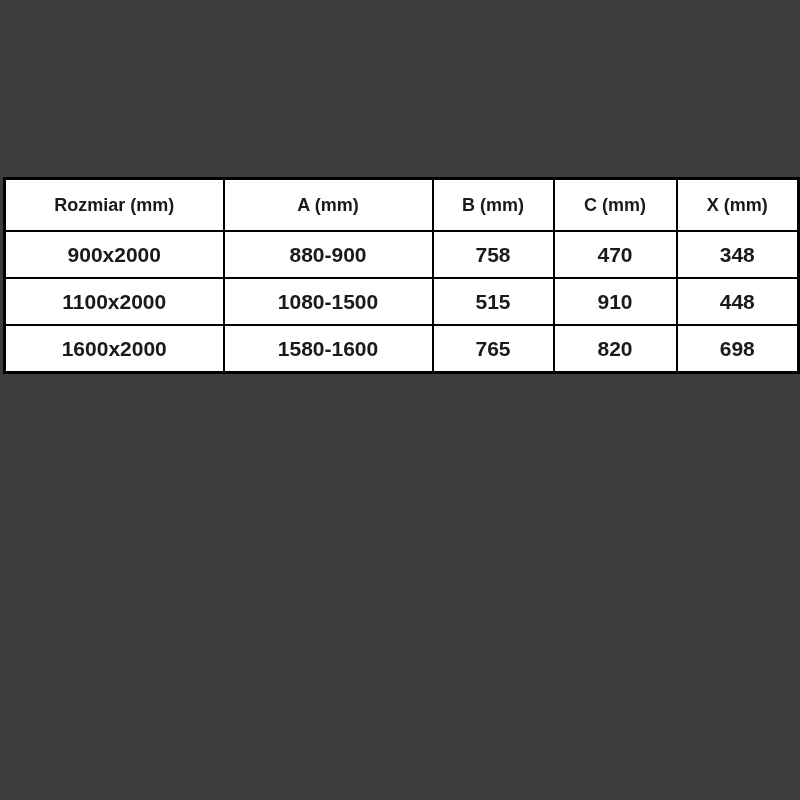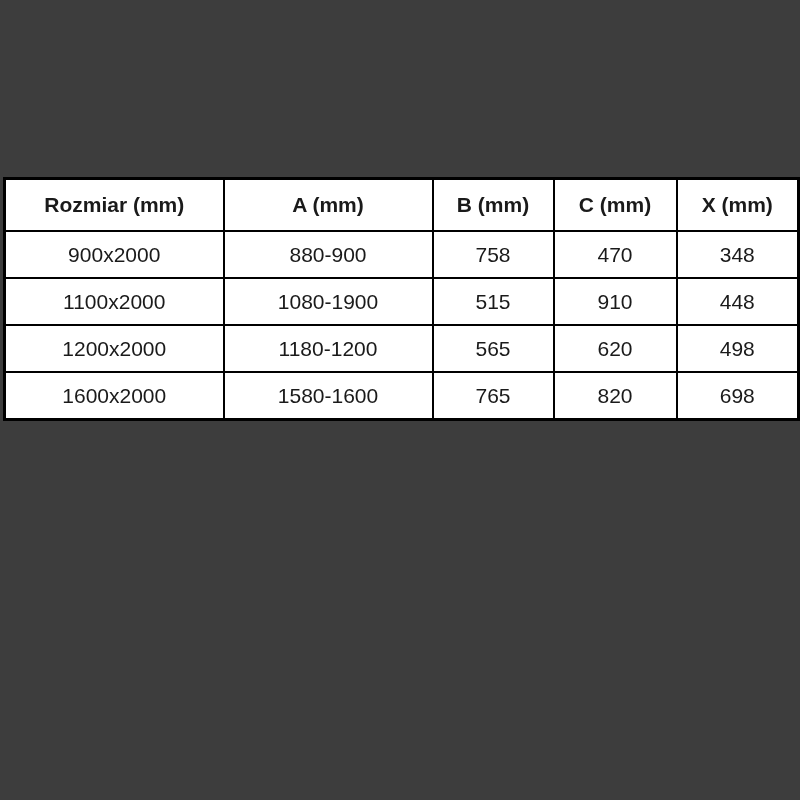--- a/index.html
+++ b/index.html
@@ -35,27 +35,27 @@
   table.spec-table th,
   table.spec-table td {
     border: 2px solid #000000;
     text-align: center;
     vertical-align: middle;
     color: #1a1a1a;
     padding: 0;
   }
   table.spec-table th {
     height: 50px;
-    font-size: 21px;
+    font-size: 18px;
     font-weight: bold;
   }
   table.spec-table td {
     height: 45px;
     font-size: 21px;
-    font-weight: normal;
+    font-weight: bold;
     border-radius: 20px;
   }
   
   table.spec-table {
     border: 3px solid #000000;
   }
 </style>
 </head>
 <body>
 
@@ -80,31 +80,24 @@
     <tbody id="table-body">
         <tr>
           <td>900x2000</td>
           <td>880-900</td>
           <td>758</td>
           <td>470</td>
           <td>348</td>
         </tr>
         <tr>
           <td>1100x2000</td>
-          <td>1080-1900</td>
+          <td>1080-1500</td>
           <td>515</td>
           <td>910</td>
           <td>448</td>
-        </tr>
-        <tr>
-          <td>1200x2000</td>
-          <td>1180-1200</td>
-          <td>565</td>
-          <td>620</td>
-          <td>498</td>
         </tr>
         <tr>
           <td>1600x2000</td>
           <td>1580-1600</td>
           <td>765</td>
           <td>820</td>
           <td>698</td>
         </tr>
       </tbody>
   </table>

